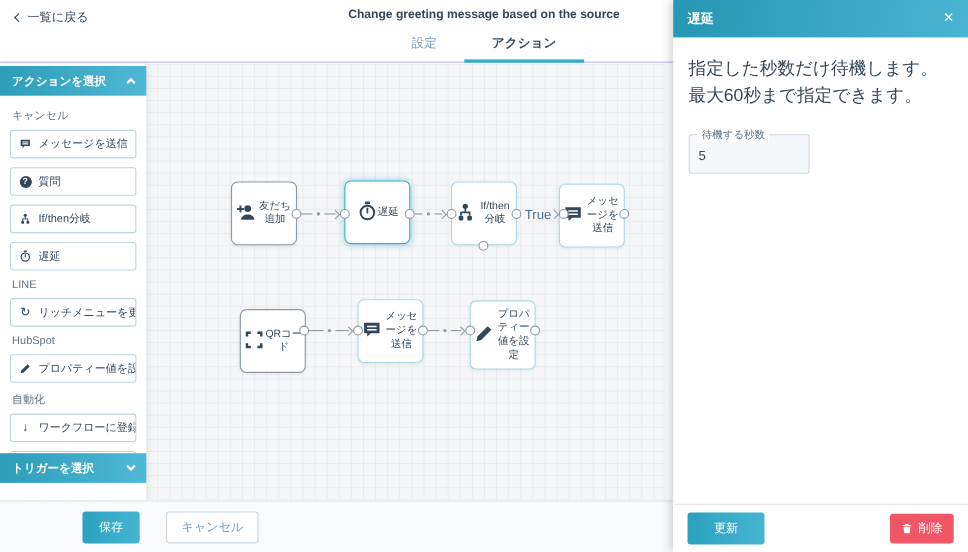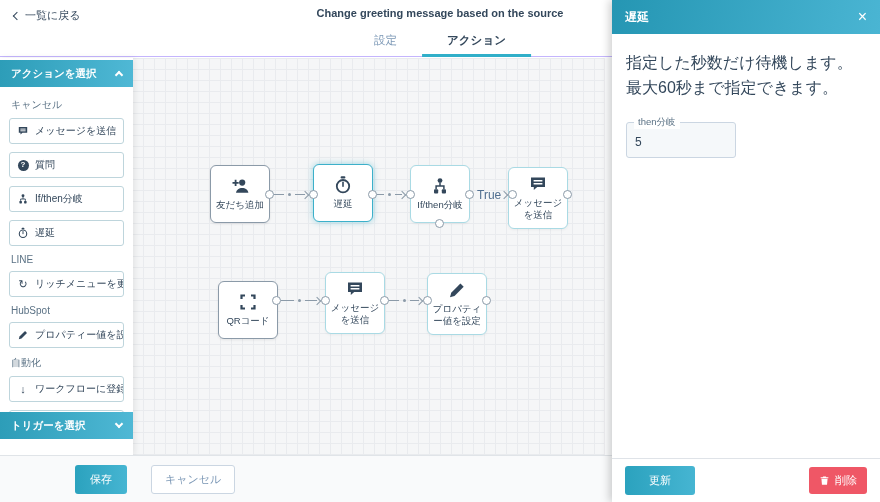--- a/index.html
+++ b/index.html
@@ -17,21 +17,21 @@
   .tab.active { color:#33475b; font-weight:bold; border-bottom-color:#31afc9; }
 
   
   .canvas { position:absolute; left:0; top:58px; width:604px; bottom:47px;
     background-color:#f5f6f7;
     background-image:linear-gradient(#e9ebee 1px, transparent 1px), linear-gradient(90deg,#e9ebee 1px, transparent 1px);
     background-size:11px 11px; z-index:1; }
   .scroll-strip { position:absolute; left:604px; top:58px; bottom:47px; width:8px; background:#fbfcfd; border-left:1px solid #ededf0; z-index:2; }
 
   .node { position:absolute; width:60px; min-height:58px; background:#fff; border-radius:6px;
-    display:flex; flex-direction:column; align-items:center; justify-content:center;
+    display:flex; flex-direction:row; align-items:center; justify-content:center;
     padding:6px 2px; font-size:9.5px; line-height:1.3; text-align:center; color:#33475b; cursor:pointer; }
   .node.gray { border:1px solid #8b9aa8; box-shadow:0 1px 3px rgba(0,0,0,.08); }
   .node.teal { border:1px solid #a9dae4; box-shadow:0 1px 3px rgba(0,0,0,.05); }
   .node.selected { border:1px solid #3cb0ca; box-shadow:0 0 6px rgba(60,176,202,.5); }
   .nicon { width:20px; height:20px; margin-bottom:3px; display:flex; align-items:center; justify-content:center; }
   .nicon svg { width:20px; height:20px; }
 
   .port { position:absolute; width:9px; height:9px; border:1px solid #8b9aa8; background:#fff; border-radius:50%; z-index:2; }
 
   .wire { position:absolute; height:9px; display:flex; align-items:center; z-index:1; }
@@ -308,21 +308,21 @@
   </div>
 
   <div class="panel">
     <div class="panel-head">
       <span class="panel-title">遅延</span>
       <span class="panel-close">×</span>
     </div>
     <div class="panel-body">
       <div class="panel-desc">指定した秒数だけ待機します。最大60秒まで指定できます。</div>
       <div class="field">
-        <span class="field-label">then分岐</span>
+        <span class="field-label">待機する秒数</span>
         <input class="field-input" type="text" value="5" style="">
       </div>
     </div>
     <div class="panel-foot">
       <button class="btn btn-update">更新</button>
       <button class="btn btn-delete">
         <svg viewBox="0 0 20 20" fill="#fff">
             <path d="M7.5 2.6h5l.8 1.6H17v1.7H3V4.2h3.7z"></path>
             <path d="M4.4 7h11.2l-1 10.6H5.4z"></path>
           </svg>

